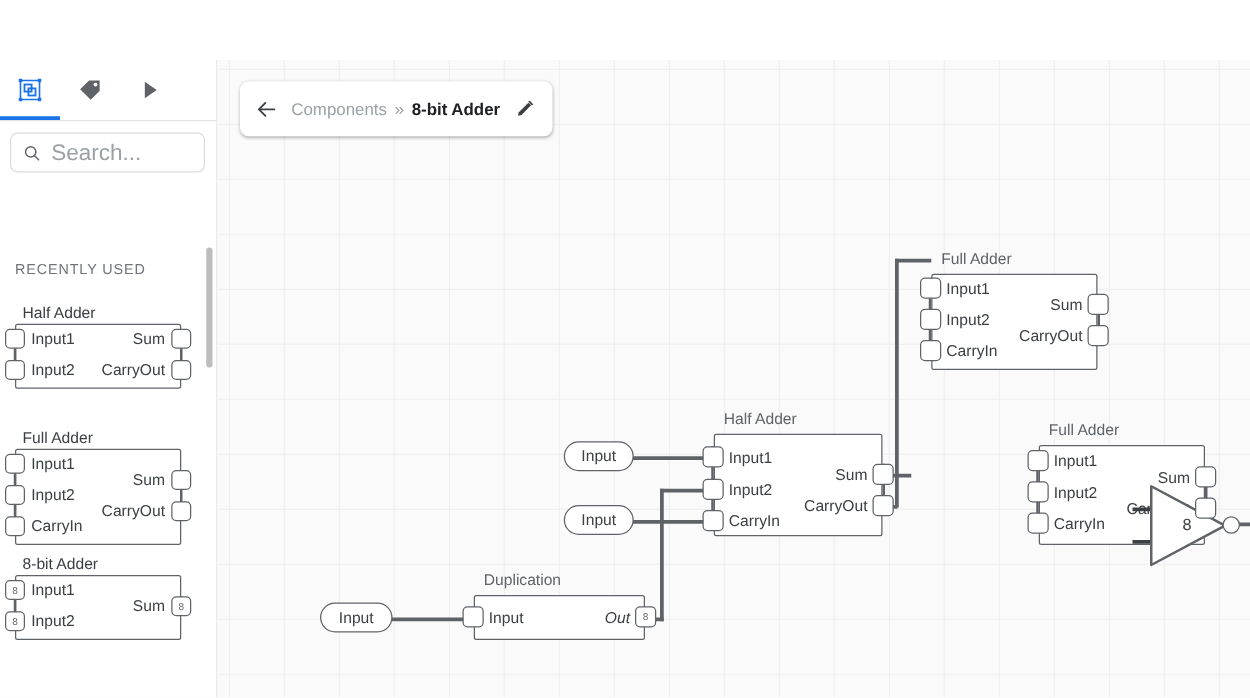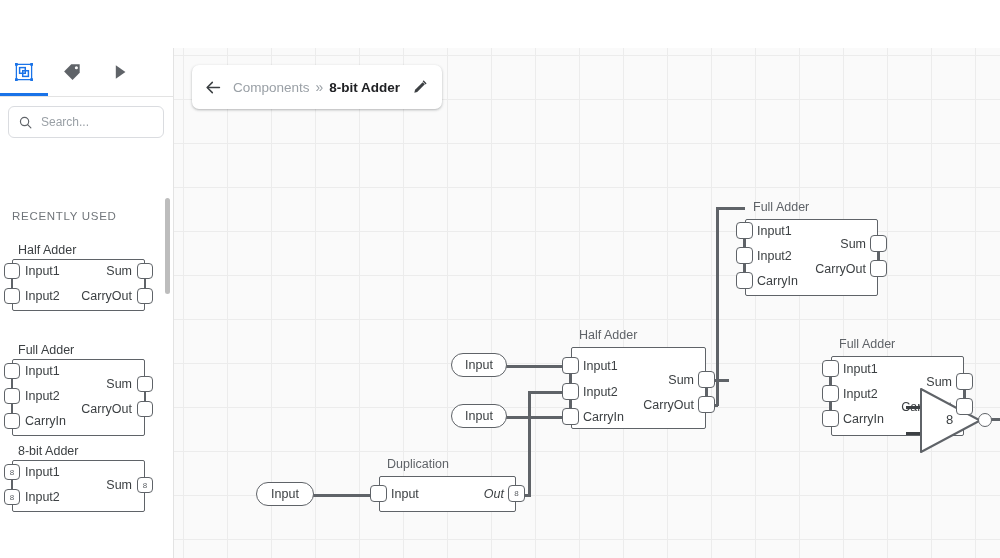--- a/index.html
+++ b/index.html
@@ -22,21 +22,21 @@
   .tab{position:absolute;top:0;width:48px;height:47px;display:flex;align-items:center;justify-content:center;cursor:pointer;}
   .tab-underline{position:absolute;left:0;bottom:-1px;width:48px;height:3px;background:#1a73e8;}
   #tab-components{left:0;}
   #tab-tags{left:48px;}
   #tab-run{left:96px;}
 
   #searchbox{position:absolute;left:8px;top:58px;width:156px;height:32px;
              border:1px solid #dadce0;border-radius:6px;box-sizing:border-box;
              display:flex;align-items:center;background:#fff;}
   #search-icon{margin-left:9px;margin-right:8px;display:block;}
-  #search-input{border:0;outline:0;font-size:12px;color:#5f6368;background:transparent;
+  #search-input{border:0;outline:0;font-size:18px;color:#5f6368;background:transparent;
                 font-family:"Liberation Sans", sans-serif;width:105px;padding:0;}
   #search-input::placeholder{color:#9aa0a6;}
 
   .sec-label{position:absolute;left:12px;font-size:11.5px;letter-spacing:.7px;color:#70757a;}
   #sec-recent{top:162px;}
 
   
   .palette-item{position:absolute;left:12px;}
   .pal-title{font-size:12.5px;color:#3c4043;margin-bottom:2px;padding-left:6px;}
   .pal-box{position:relative;border:1.6px solid #5f6368;border-radius:2px;background:#fff;box-sizing:border-box;}

